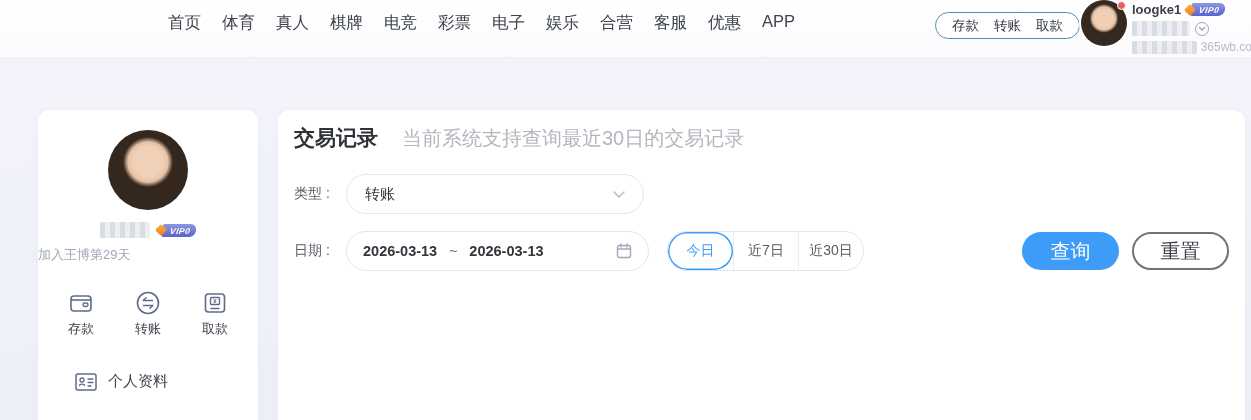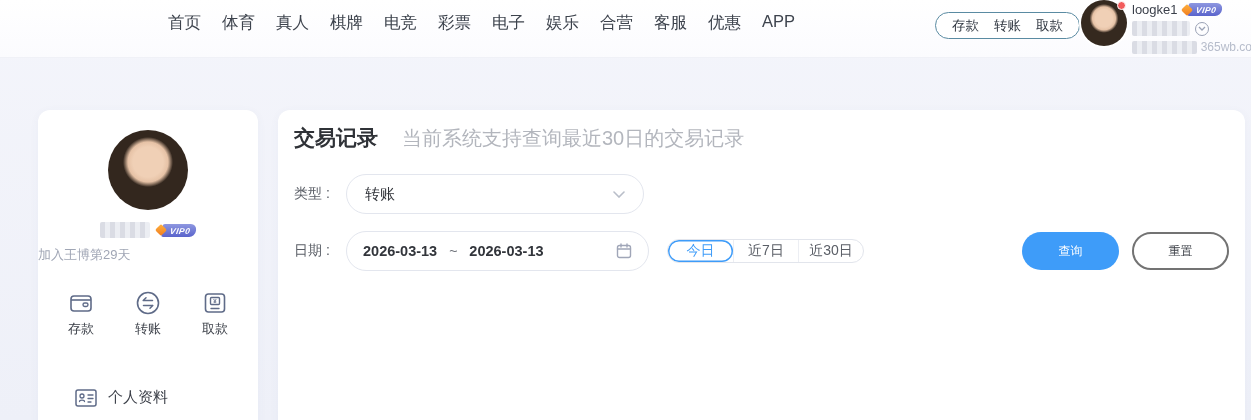--- a/index.html
+++ b/index.html
@@ -26,21 +26,21 @@
     border:1px solid #5a8ba2; border-radius:14px; display:flex; align-items:center;
     gap:15px; padding:0 16px; background:#fff; }
   .wallet-pill span { font-size:13.5px; color:#2f3640; cursor:pointer; }
   .hdr-avatar { position:absolute; left:1081px; top:0; width:46px; height:46px; border-radius:50%;
     background:radial-gradient(circle at 50% 40%,#f0d0b6 0 24%,#e6c2a6 32%,#35291f 40% 100%);
     box-shadow:0 0 0 2px #fff; }
   .red-dot { position:absolute; left:1117px; top:1px; width:9px; height:9px;
     border-radius:50%; background:#f25c5c; border:1.5px solid #fff; }
   .user-info { position:absolute; left:1132px; top:2px; width:130px; }
   .user-line1 { display:flex; align-items:center; gap:4px; }
-  .user-name { font-size:13px; font-weight:normal; color:#3a3f4a; }
+  .user-name { font-size:13px; font-weight:bold; color:#3a3f4a; }
   .user-line2 { display:flex; align-items:center; gap:5px; margin-top:4px; }
   .user-line3 { display:flex; align-items:center; gap:4px; margin-top:4px; font-size:12px; color:#b6bccb; white-space:nowrap; }
   
   .vip-badge { display:inline-flex; align-items:center; height:13px; }
   .gem { width:10px; height:10px; margin-right:-4px; z-index:2;
     background:linear-gradient(135deg,#ffb23e,#f07c1f); transform:rotate(45deg) scale(.85); border-radius:2px; }
   .vip-tag { background:linear-gradient(180deg,#8e97e0,#5a64cc); color:#fff;
     font-size:8.5px; font-weight:bold; font-style:italic; padding:1.5px 6px 1.5px 8px;
     border-radius:2px 6px 6px 2px; transform:skewX(-8deg); letter-spacing:.5px; }
   
@@ -52,46 +52,46 @@
   
   .sidebar { position:absolute; left:38px; top:110px; width:220px; height:330px;
     background:#fff; border-radius:12px; box-shadow:0 2px 10px rgba(80,90,140,.05); }
   .sb-avatar { width:80px; height:80px; border-radius:50%; margin:20px auto 0;
     background:radial-gradient(circle at 50% 40%,#f0d0b6 0 24%,#e6c2a6 32%,#33271e 40% 100%); }
   .sb-userline { display:flex; align-items:center; justify-content:center; gap:6px; margin-top:12px; }
   .sb-join { text-align:left; font-size:13px; color:#a0a6b5; margin-top:8px; }
   .sb-actions { display:flex; justify-content:space-between; padding:0 30px; margin-top:26px; }
   .sb-action { display:flex; flex-direction:column; align-items:center; gap:4px; cursor:pointer; }
   .sb-action .lbl { font-size:13px; color:#3c4049; }
-  .sb-menu { margin-top:50px; padding-left:37px; display:flex; align-items:center; gap:11px; cursor:pointer; }
+  .sb-menu { margin-top:34px; padding-left:37px; display:flex; align-items:center; gap:11px; cursor:pointer; }
   .sb-menu .lbl { font-size:15px; color:#3b3f48; }
   
   .main { position:absolute; left:278px; top:110px; width:967px; height:330px;
     background:#fff; border-radius:12px; box-shadow:0 2px 10px rgba(80,90,140,.05);
     padding:14px 16px 0; }
   .title-row { display:flex; align-items:baseline; gap:24px; }
   .page-title { font-size:21px; font-weight:bold; color:#2f3237; }
   .page-subtitle { font-size:20px; color:#b3b6bd; }
   .form-row { display:flex; align-items:center; margin-top:22px; }
   .form-label { font-size:14px; color:#5a5e66; width:52px; flex:none; }
   .select-box { width:298px; height:40px; border:1px solid #e3e6ee; border-radius:20px;
     display:flex; align-items:center; justify-content:space-between; padding:0 18px; cursor:pointer; background:#fff; }
   .select-box .val { font-size:15px; color:#32353b; }
   .date-box { width:303px; height:40px; border:1px solid #e3e6ee; border-radius:20px;
     display:flex; align-items:center; padding:0 16px; cursor:text; background:#fff; }
   .date-box .dt { font-size:14.5px; font-weight:600; color:#32353b; }
   .date-box .sep { font-size:14px; color:#6a6e76; margin:0 12px; }
   .date-box .cal { margin-left:auto; }
-  .seg-group { display:flex; margin-left:18px; border:1px solid #e2e5ec; border-radius:20px; height:24px; overflow:hidden; background:#fff;text-align:center; }
+  .seg-group { display:flex; margin-left:18px; border:1px solid #e2e5ec; border-radius:20px; height:40px; overflow:hidden; background:#fff;text-align:center; }
   .seg { width:65px; display:flex; align-items:center; justify-content:center;
     font-size:14px; color:#5a5e66; cursor:pointer; border-left:1px solid #eceef3; }
   .seg:first-child { border-left:none; }
   .seg.active { color:#3e9cf9; border-radius:19px; box-shadow:inset 0 0 0 1.5px #3e9cf9; border-left:none; }
   .btn { height:38px; width:97px; border-radius:19px; display:flex; align-items:center;
-    justify-content:center; font-size:12px; cursor:pointer; flex:none; }
+    justify-content:center; font-size:20px; cursor:pointer; flex:none; }
   .btn-primary { background:#3e9cf9; color:#fff; margin-left:auto; }
   .btn-plain { background:#fff; color:#3b3f46; border:2px solid #737373; margin-left:13px; }
   
   .table { margin-top:26px; }
   .t-row { display:flex; align-items:center; }
   .t-head { background:#f4f6fb; border-radius:9px; height:50px; }
   .t-head .t-cell { font-weight:bold; font-size:15px; color:#2f3237; }
   .t-body-row { height:54px; }
   .t-cell { text-align:center; font-size:14.5px; color:#2f3237; }
   .c1{width:8%}.c2{width:17%}.c3{width:22%}.c4{width:22%}.c5{width:16%}.c6{width:15%}

